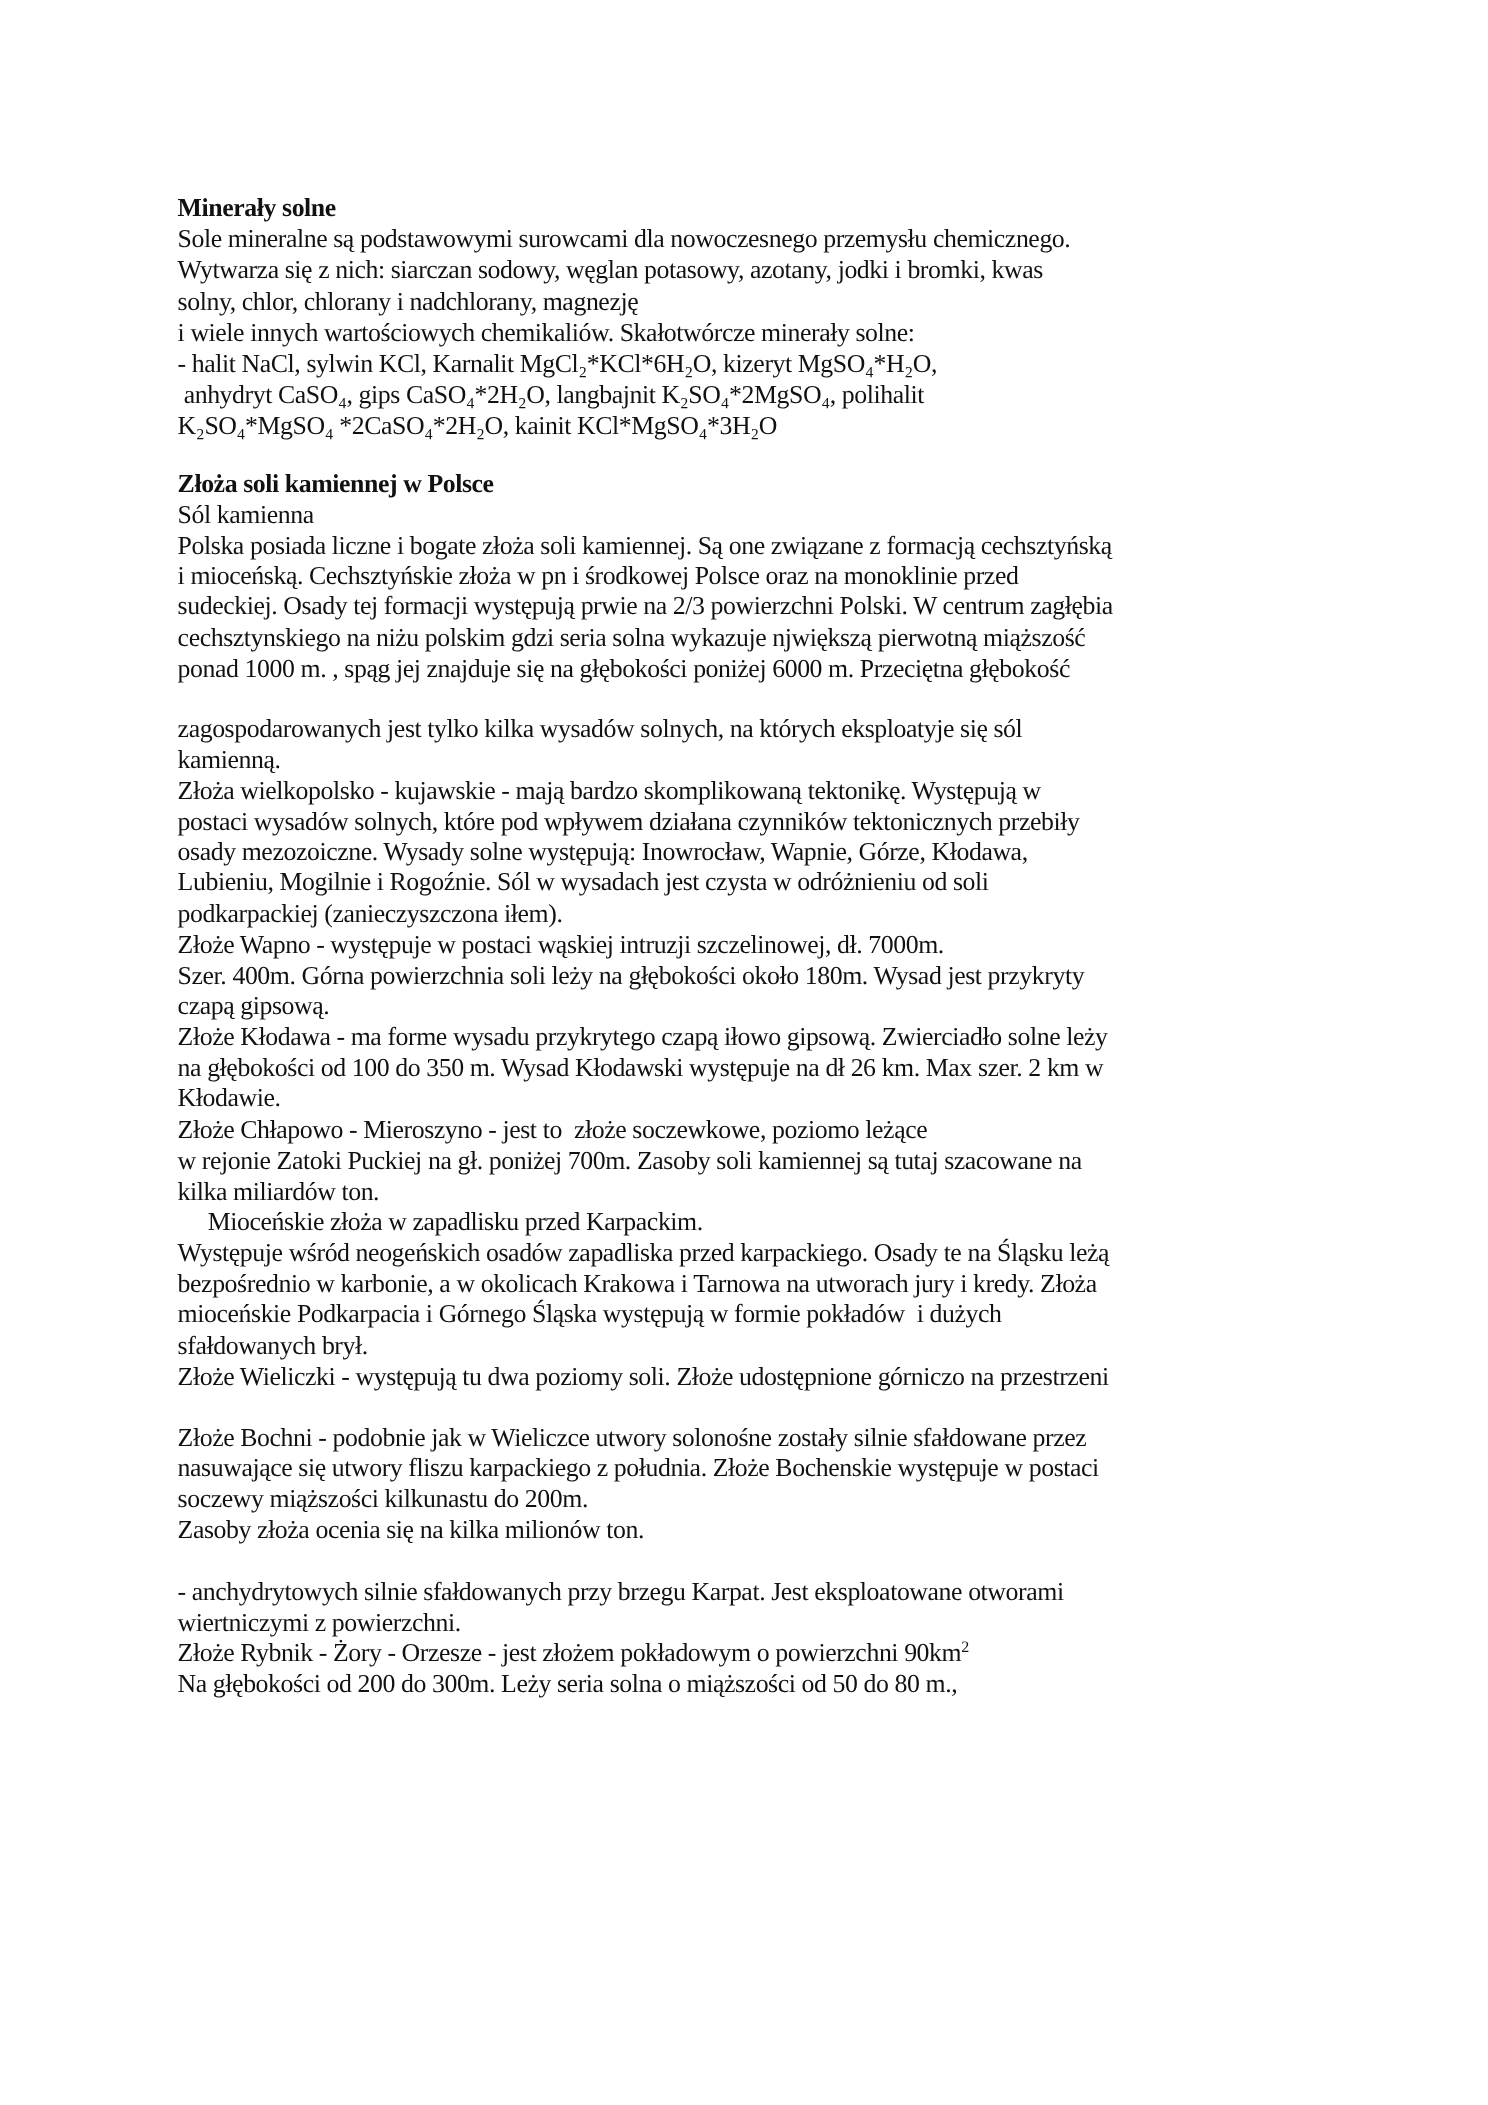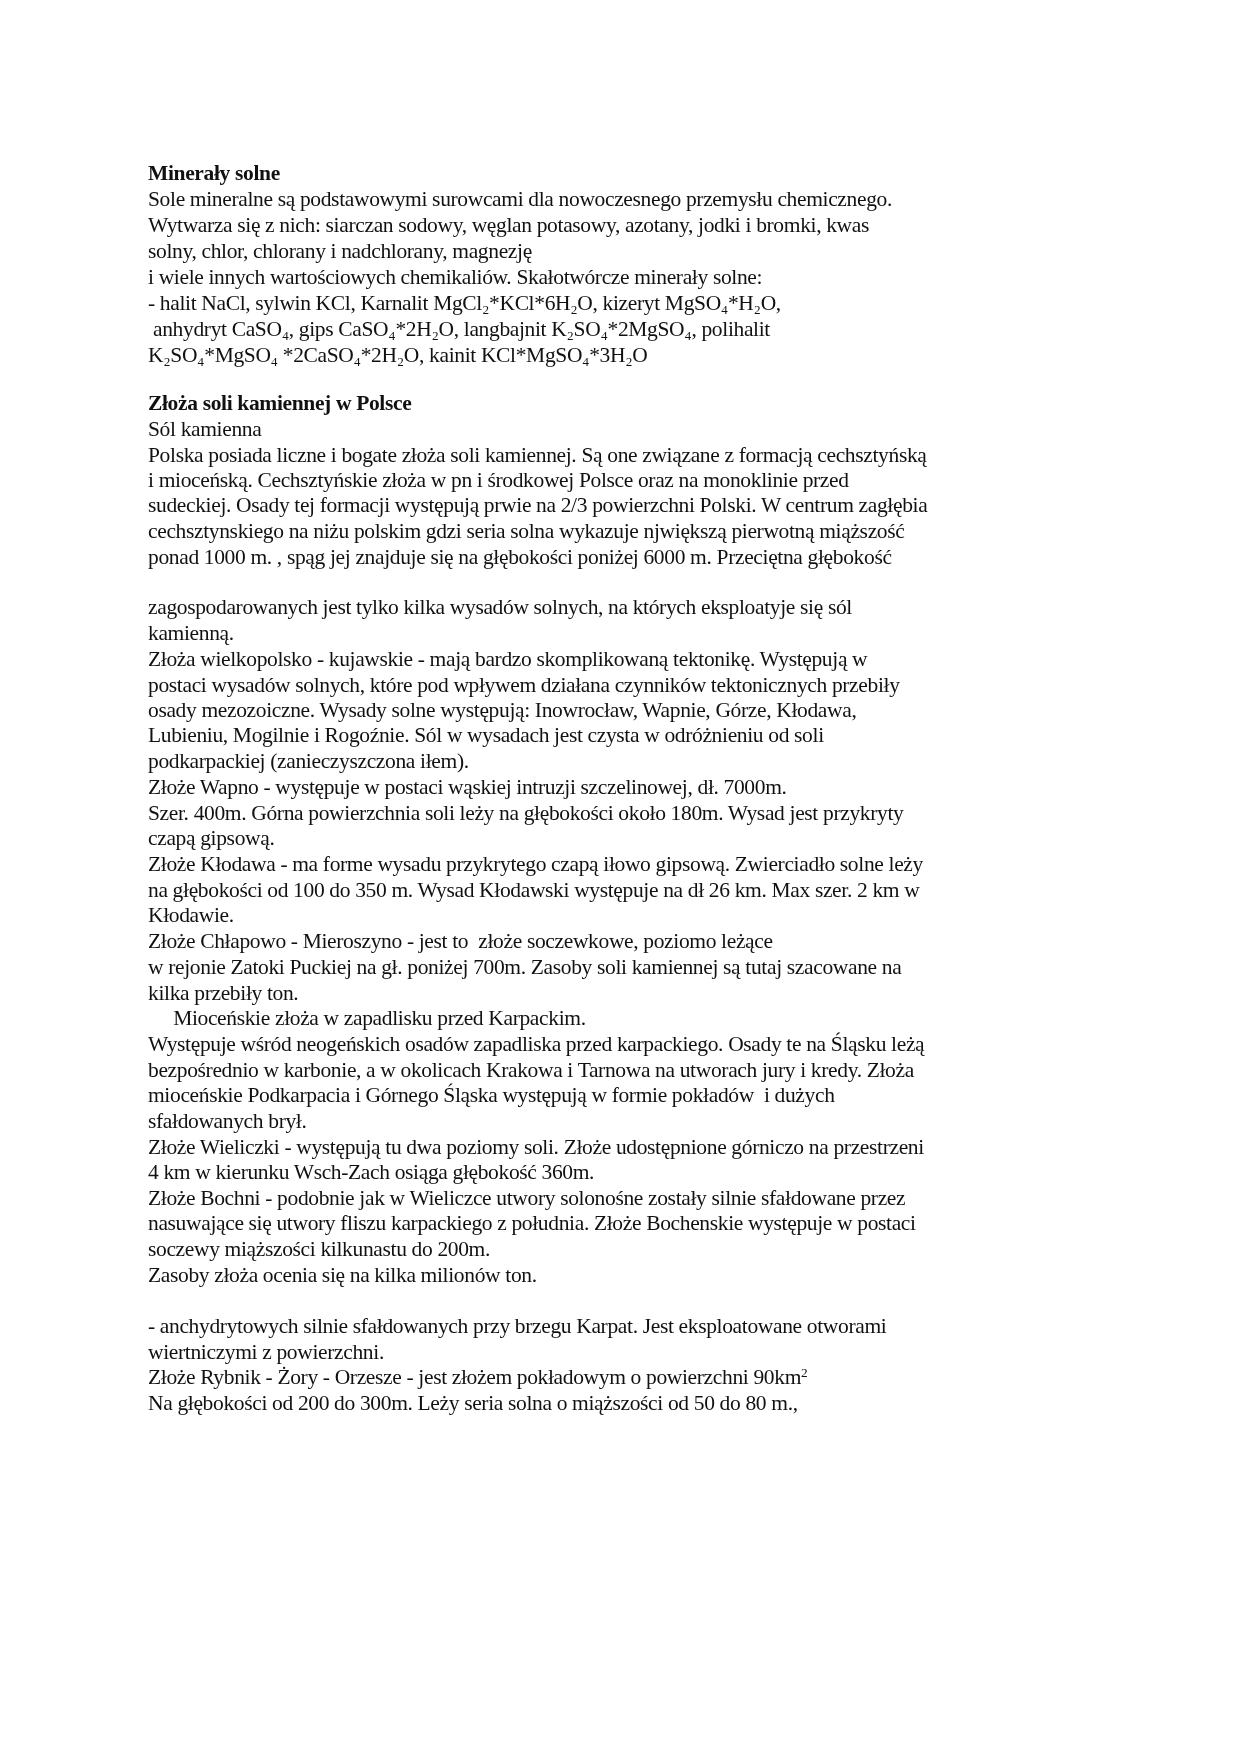--- a/index.html
+++ b/index.html
@@ -47,28 +47,27 @@
   <div class="line" style="top:722px">Lubieniu, Mogilnie i Rogoźnie. Sól w wysadach jest czysta w odróżnieniu od soli</div>
   <div class="line" style="top:748px">podkarpackiej (zanieczyszczona iłem).</div>
   <div class="line" style="top:774px">Złoże Wapno - występuje w postaci wąskiej intruzji szczelinowej, dł. 7000m.</div>
   <div class="line" style="top:800px">Szer. 400m. Górna powierzchnia soli leży na głębokości około 180m. Wysad jest przykryty</div>
   <div class="line" style="top:825px">czapą gipsową.</div>
   <div class="line" style="top:851px">Złoże Kłodawa - ma forme wysadu przykrytego czapą iłowo gipsową. Zwierciadło solne leży</div>
   <div class="line" style="top:877px">na głębokości od 100 do 350 m. Wysad Kłodawski występuje na dł 26 km. Max szer. 2 km w</div>
   <div class="line" style="top:902px">Kłodawie.</div>
   <div class="line" style="top:928px">Złoże Chłapowo - Mieroszyno - jest to  złoże soczewkowe, poziomo leżące</div>
   <div class="line" style="top:954px">w rejonie Zatoki Puckiej na gł. poniżej 700m. Zasoby soli kamiennej są tutaj szacowane na</div>
-  <div class="line" style="top:980px">kilka przebiły ton.</div>
+  <div class="line" style="top:980px">kilka miliardów ton.</div>
   <div class="line" style="top:1005px">     Mioceńskie złoża w zapadlisku przed Karpackim.</div>
   <div class="line" style="top:1031px">Występuje wśród neogeńskich osadów zapadliska przed karpackiego. Osady te na Śląsku leżą</div>
   <div class="line" style="top:1057px">bezpośrednio w karbonie, a w okolicach Krakowa i Tarnowa na utworach jury i kredy. Złoża</div>
   <div class="line" style="top:1082px">mioceńskie Podkarpacia i Górnego Śląska występują w formie pokładów  i dużych</div>
   <div class="line" style="top:1108px">sfałdowanych brył.</div>
   <div class="line" style="top:1134px">Złoże Wieliczki - występują tu dwa poziomy soli. Złoże udostępnione górniczo na przestrzeni</div>
-  <div class="line" style="top:1159px">4 km w kierunku Wsch-Zach osiąga głębokość 360m.</div>
   <div class="line" style="top:1185px">Złoże Bochni - podobnie jak w Wieliczce utwory solonośne zostały silnie sfałdowane przez</div>
   <div class="line" style="top:1210px">nasuwające się utwory fliszu karpackiego z południa. Złoże Bochenskie występuje w postaci</div>
   <div class="line" style="top:1236px">soczewy miąższości kilkunastu do 200m.</div>
   <div class="line" style="top:1262px">Zasoby złoża ocenia się na kilka milionów ton.</div>
   <div class="line" style="top:1313px">- anchydrytowych silnie sfałdowanych przy brzegu Karpat. Jest eksploatowane otworami</div>
   <div class="line" style="top:1339px">wiertniczymi z powierzchni.</div>
   <div class="line" style="top:1364px"><span>Złoże Rybnik - Żory - Orzesze - jest złożem pokładowym o powierzchni 90km</span><sup>2</sup></div>
   <div class="line" style="top:1390px">Na głębokości od 200 do 300m. Leży seria solna o miąższości od 50 do 80 m.,</div>
 
 </div>

